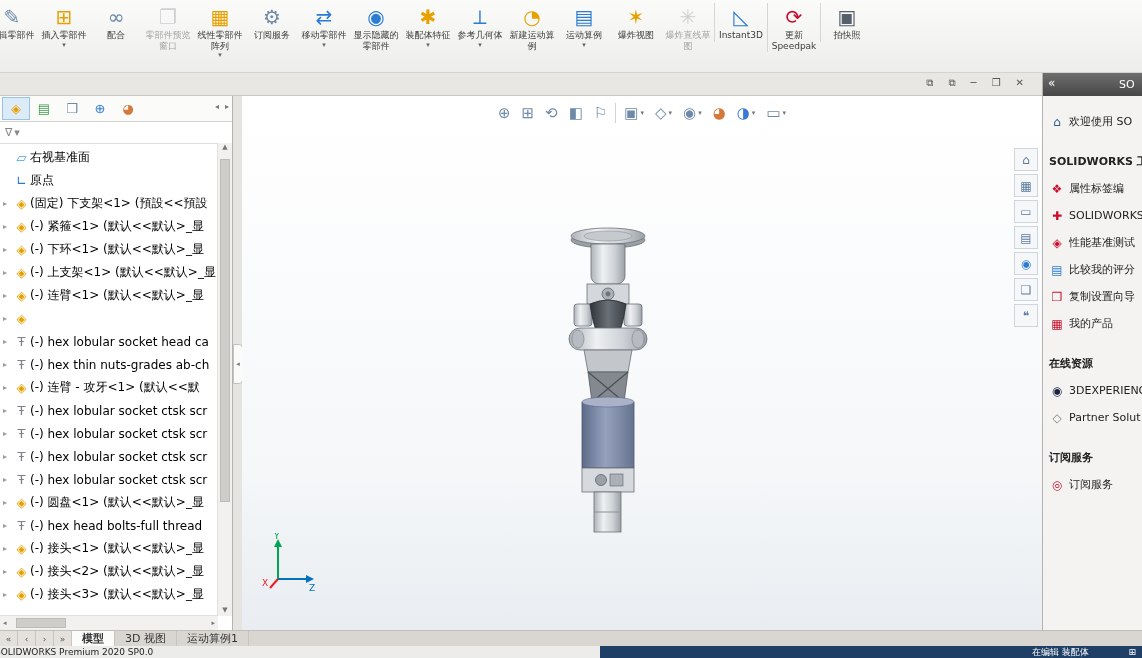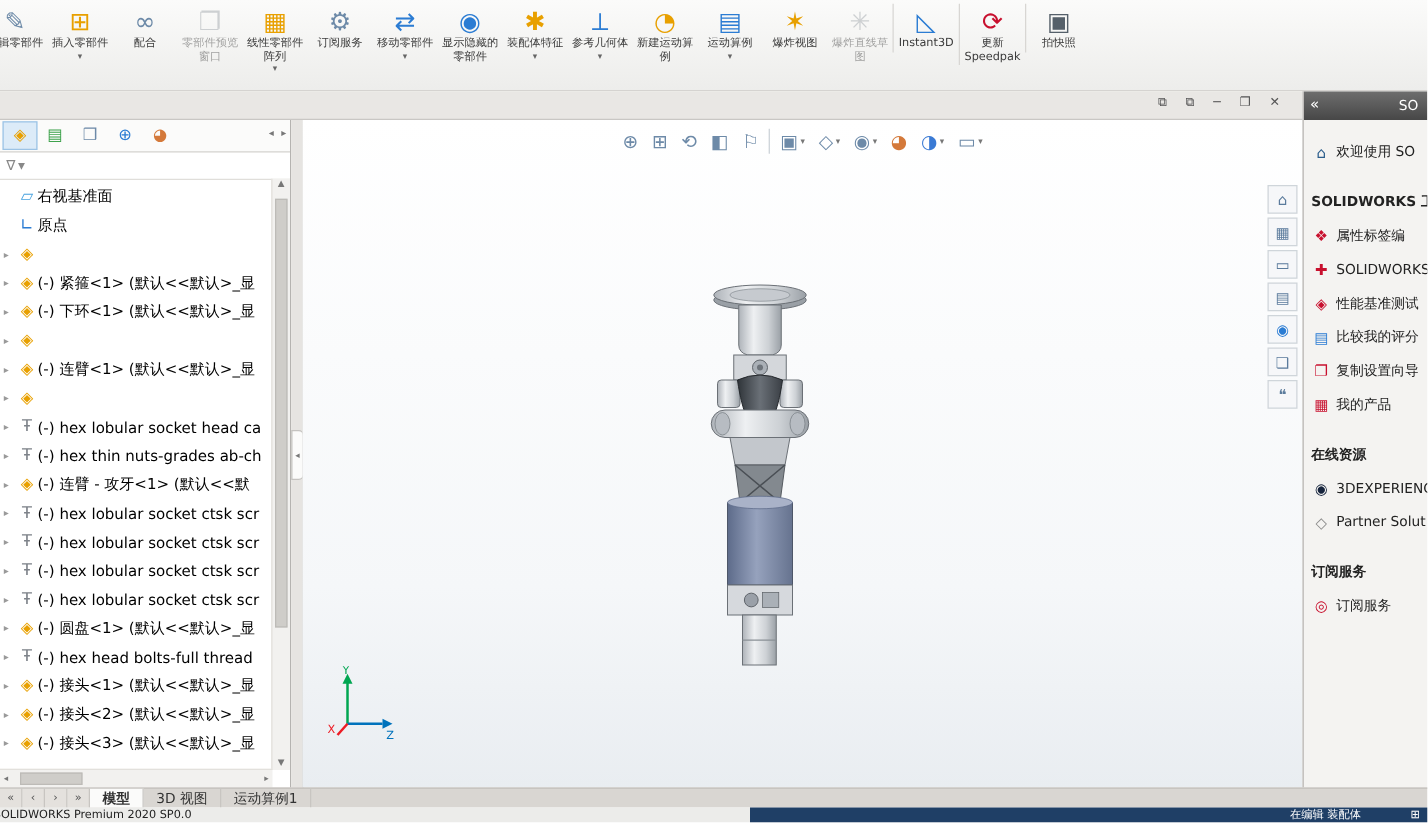--- a/index.html
+++ b/index.html
@@ -244,37 +244,39 @@
 
       <div class="trow">
         <span class="texp">▸</span>
         <span class="ticon" style="color: rgb(43, 124, 211);">∟</span>
         <span class="tlabel">原点</span>
       </div>
 
       <div class="trow">
         <span class="texp vis">▸</span>
         <span class="ticon" style="color: rgb(232, 160, 0);">◈</span>
+        <span class="tlabel">(固定) 下支架&lt;1&gt; (預設&lt;&lt;預設</span>
       </div>
 
       <div class="trow">
         <span class="texp vis">▸</span>
         <span class="ticon" style="color: rgb(232, 160, 0);">◈</span>
         <span class="tlabel">(-) 紧箍&lt;1&gt; (默认&lt;&lt;默认&gt;_显</span>
       </div>
 
       <div class="trow">
         <span class="texp vis">▸</span>
         <span class="ticon" style="color: rgb(232, 160, 0);">◈</span>
         <span class="tlabel">(-) 下环&lt;1&gt; (默认&lt;&lt;默认&gt;_显</span>
       </div>
 
       <div class="trow">
         <span class="texp vis">▸</span>
         <span class="ticon" style="color: rgb(232, 160, 0);">◈</span>
+        <span class="tlabel">(-) 上支架&lt;1&gt; (默认&lt;&lt;默认&gt;_显</span>
       </div>
 
       <div class="trow">
         <span class="texp vis">▸</span>
         <span class="ticon" style="color: rgb(232, 160, 0);">◈</span>
         <span class="tlabel">(-) 连臂&lt;1&gt; (默认&lt;&lt;默认&gt;_显</span>
       </div>
 
       <div class="trow">
         <span class="texp vis">▸</span>

